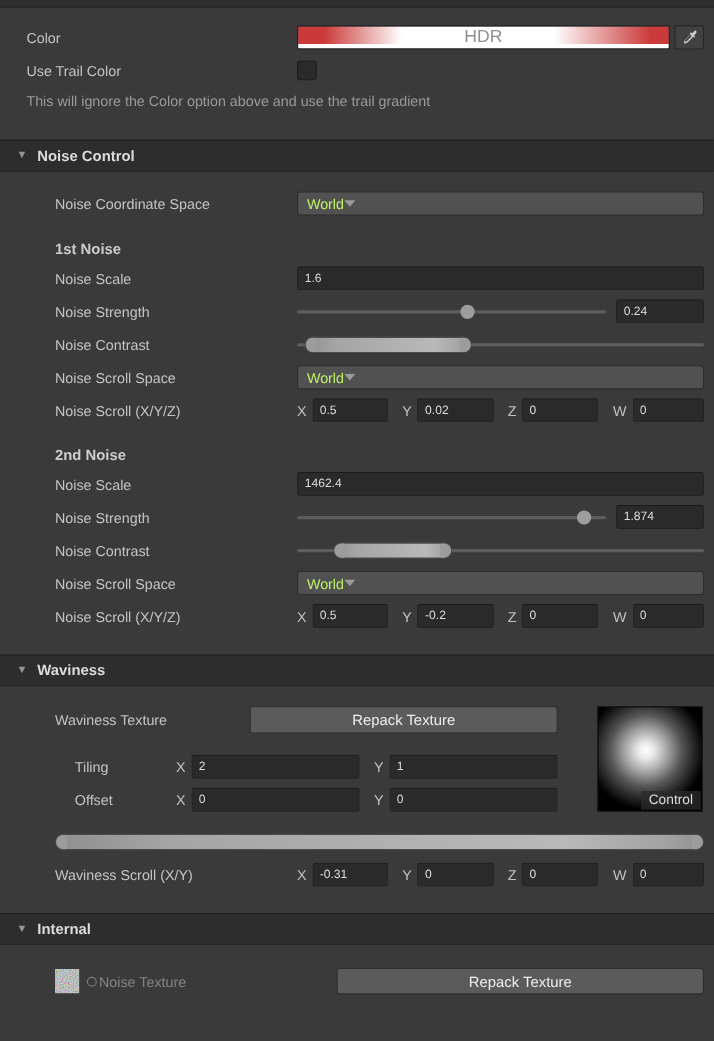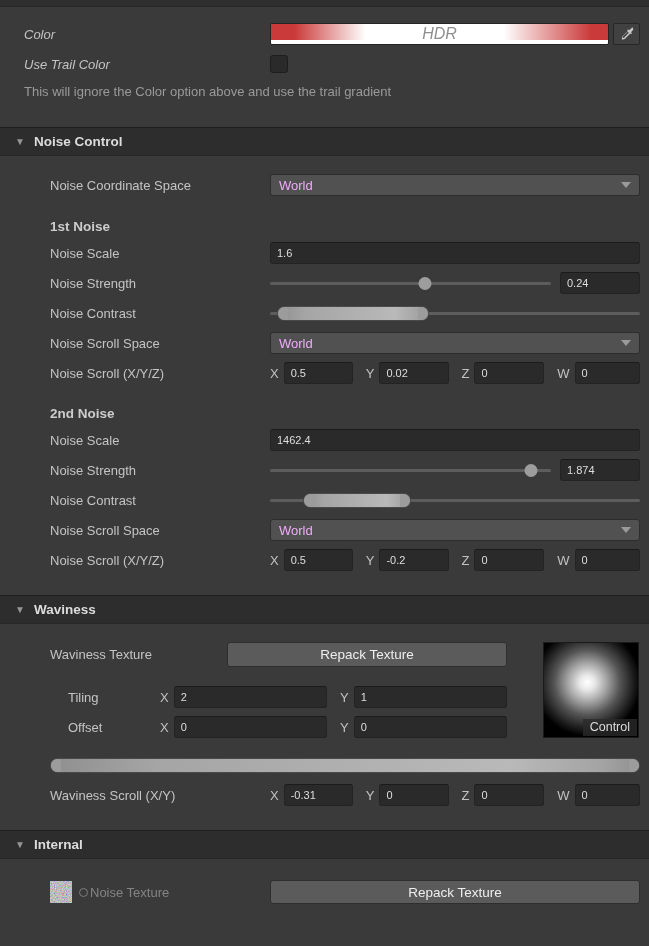--- a/index.html
+++ b/index.html
@@ -9,21 +9,21 @@
     font-family: "Liberation Sans", sans-serif;
     font-size: 13px;
     color: #c4c4c4;
     overflow: hidden;
   }
   .top-strip { height: 7px; background: #2e2e2e; border-bottom: 1px solid #282828; }
 
   
   .row { display: flex; align-items: center; height: 22px; margin: 8px 9px 0 50px; }
   .row .label { width: 220px; flex: none; color: #c4c4c4; }
-  .row.top-row { margin-left: 24px; font-style: italic; }
+  .row.top-row { margin-left: 24px; }
   .row.top-row .label { width: 246px; }
   .control { flex: 1; display: flex; align-items: center; min-width: 0; }
 
   
   .color-wrap { flex: 1; display: flex; gap: 4px; }
   .gradient-box {
     flex: 1; height: 22px; border: 1px solid #242424; border-radius: 2px;
     display: flex; flex-direction: column; overflow: hidden; position: relative; cursor: pointer;
   }
   .gradient-area { flex: 1; position: relative; }
@@ -53,22 +53,22 @@
   input.tfield {
     background: #2a2a2a; border: 1px solid #232323; border-top-color: #1b1b1b; border-radius: 3px;
     color: #dedede; font-family: "Liberation Sans", sans-serif; font-size: 11px;
     height: 22px; padding: 0 6px; outline: none; width: 100%; min-width: 0;
   }
   input.val { width: 80px; flex: none; }
 
   
   .dropdown {
     flex: 1; height: 22px; background: #515151; border: 1px solid #2d2d2d; border-radius: 3px;
-    display: flex; align-items: center; justify-content: space-between; padding: 0 8px;
-    color: #f0abfc; cursor: pointer; min-width: 0;
+    display: flex; align-items: center; padding: 0 8px;
+    color: #bef264; cursor: pointer; min-width: 0;
   }
   .dd-arrow { width: 0; height: 0; border-left: 5px solid transparent; border-right: 5px solid transparent; border-top: 6px solid #9a9a9a; }
 
   
   .slider { position: relative; flex: 1; height: 22px; margin-right: 9px; cursor: pointer; }
   .slider .track { position: absolute; left: 0; right: 0; top: 10px; height: 3px; background: #5d5d5d; border-radius: 2px; }
   .slider .handle {
     position: absolute; top: 5px; width: 13px; height: 13px; border-radius: 50%;
     background: #9d9d9d; transform: translateX(-50%); cursor: grab;
   }
@@ -109,21 +109,21 @@
     position: absolute; top: 0; right: 10px; width: 96px; height: 96px;
     background: #000; border: 1px solid #1a1a1a; cursor: pointer;
     background-image: radial-gradient(circle at 46% 42%, #ffffff 0%, #e8e8e8 10%, #a5a5a5 26%, #555555 44%, #1d1d1d 62%, #000000 72%);
   }
   .select-badge {
     position: absolute; right: 1px; bottom: 1px; background: rgba(42,42,42,0.78);
     color: #dcdcdc; font-size: 12.5px; padding: 1px 7px 2px; cursor: pointer;
   }
 
   
-  .obj-label { width: 220px; flex: none; display: flex; align-items: center; }
+  .obj-label { width: 256px; flex: none; display: flex; align-items: center; }
   .noise-thumb { flex: none; margin-right: 7px; display: block; }
   .dot-icon { flex: none; width: 9px; height: 9px; border: 1.5px solid #7d7d7d; border-radius: 50%; margin-right: 2px; }
   .dim { color: #848484; }
   .internal-row { height: 26px; margin-top: 20px; }
 </style>
 </head>
 <body>
 
 <div class="top-strip"></div>
 

